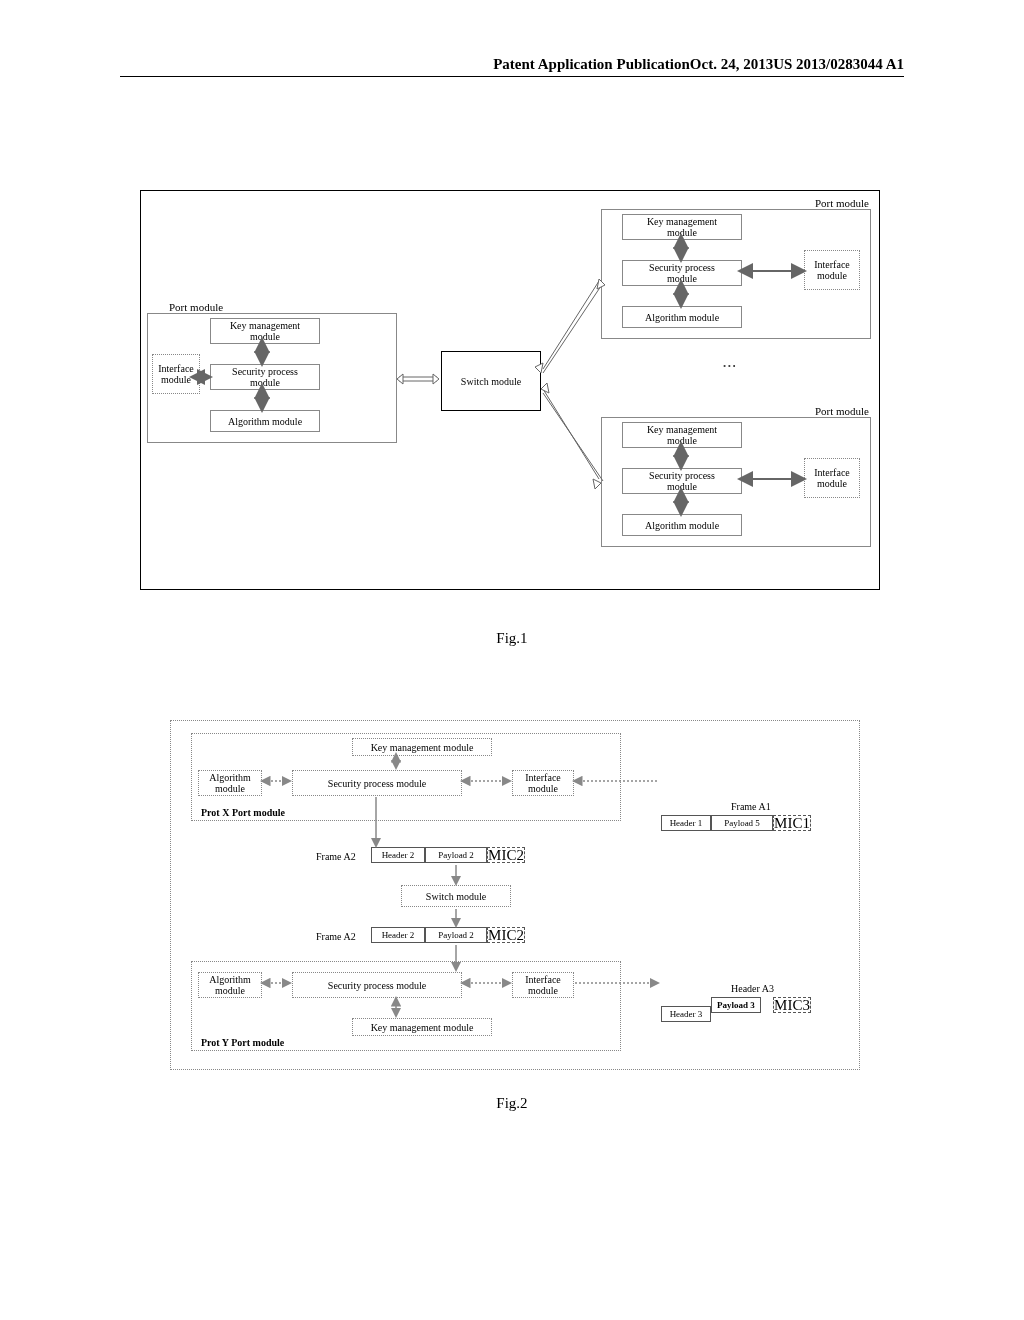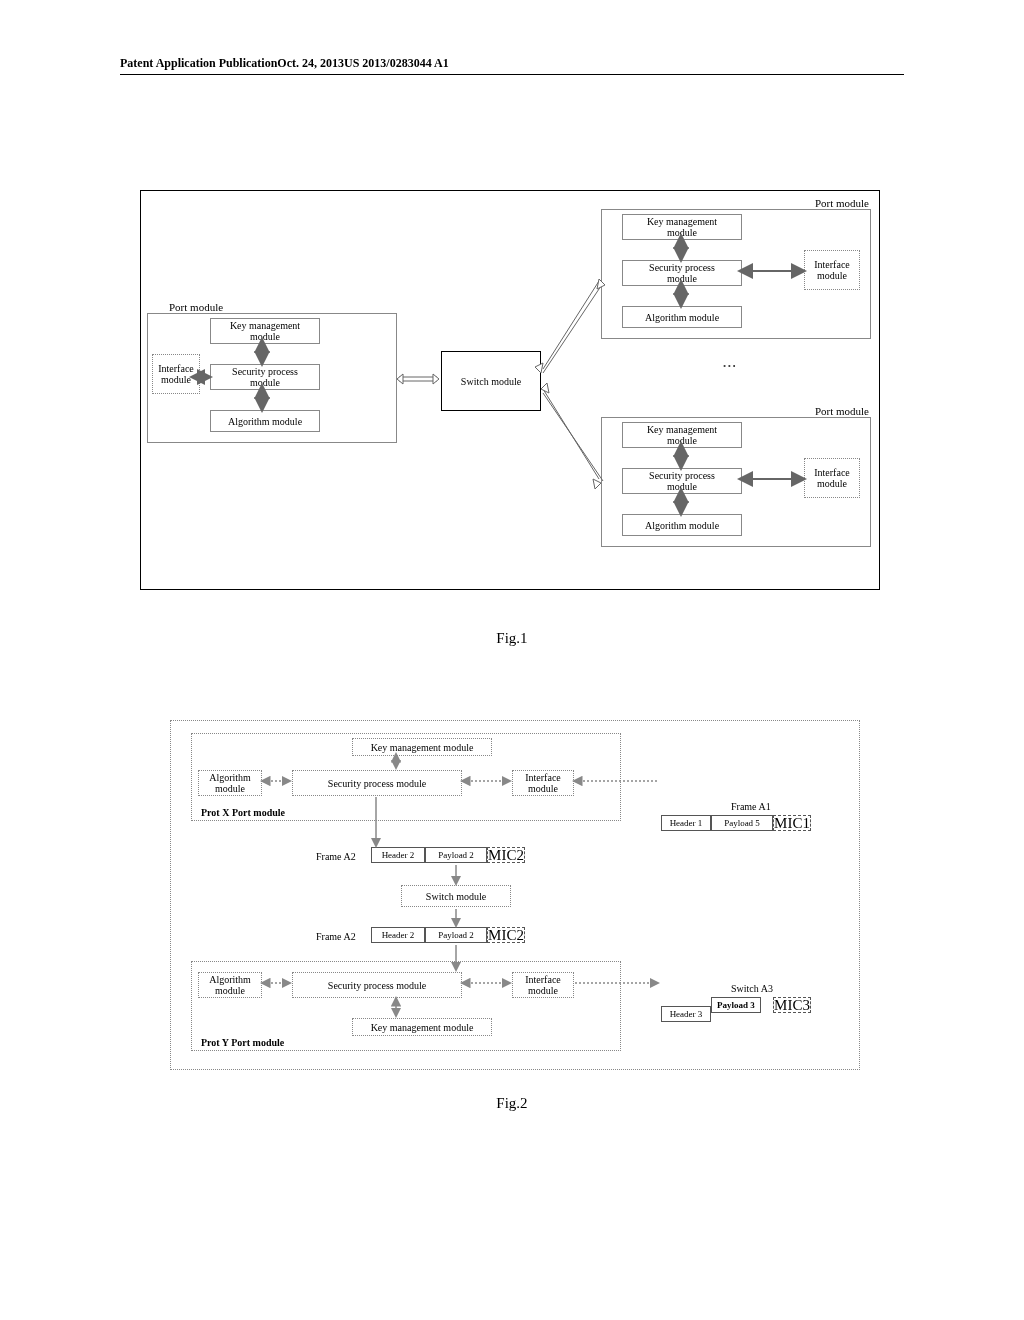--- a/index.html
+++ b/index.html
@@ -10,22 +10,22 @@
     height: 1320px;
     position: relative;
     color: #000;
   }
   .header {
     position: absolute;
     top: 56px;
     left: 120px;
     right: 120px;
     display: flex;
-    justify-content: flex-start;
-    font-size: 12px;
+    justify-content: flex-end;
+    font-size: 15px;
     font-weight: bold;
     border-bottom: 1.5px solid #000;
     padding-bottom: 3px;
   }
   .fig-container { position: absolute; }
   .fig1-outer {
     border: 1px solid #000;
     position: relative;
   }
   .sm-box {
@@ -241,21 +241,21 @@
         </div>
       <div class="sm-box-dotted" style="left:320px; top:10px; width:62px; height:26px;">
           <span>Interface<br>module</span>
         </div>
       <div class="sm-box-dotted" style="left:160px; top:56px; width:140px; height:18px;">
           <span>Key management module</span>
         </div>
     </div>
     <div class="label label-bold" style="left:30px; top:316px; font-size:10px;">Prot Y Port module</div>
 
-    <div class="label" style="left:560px; top:262px; font-size:10px;">Switch A3</div>
+    <div class="label" style="left:560px; top:262px; font-size:10px;">Header A3</div>
     <div class="frame-box" style="left:490px; top:276px; width:50px; height:16px;margin-top:9px;">Header 3</div>
     <div class="frame-box" style="left:540px; top:276px; width:50px; height:16px;font-weight:bold;">Payload 3</div>
     <div class="frame-box-dashed" style="left:602px; top:276px; width:38px; height:16px;">MIC3</div>
 
     <svg class="overlay" width="690" height="350">
       <defs>
         <marker id="ar2" markerWidth="7" markerHeight="7" refX="5" refY="3.5" orient="auto">
           <path d="M0,0 L7,3.5 L0,7 z" fill="#888"></path>
         </marker>
         <marker id="ar2s" markerWidth="7" markerHeight="7" refX="2" refY="3.5" orient="auto">

